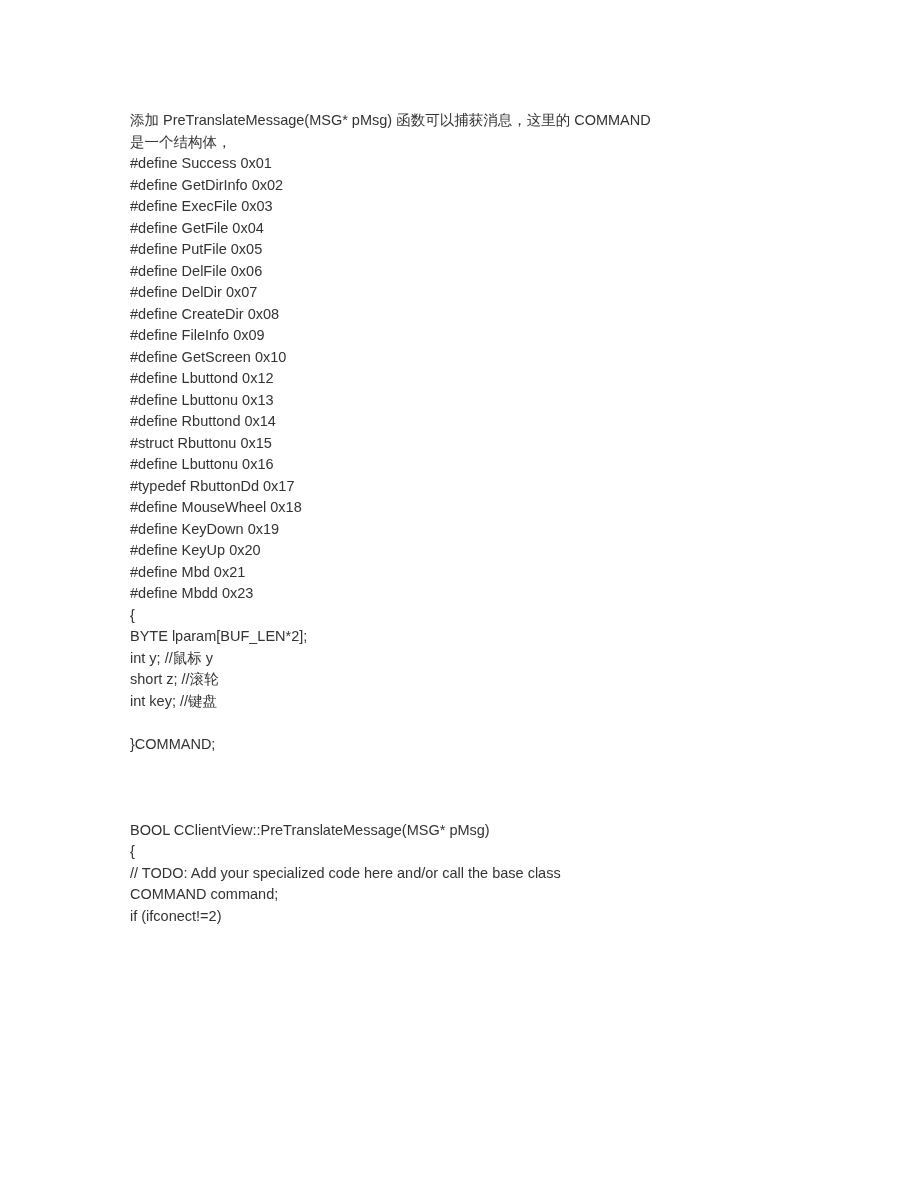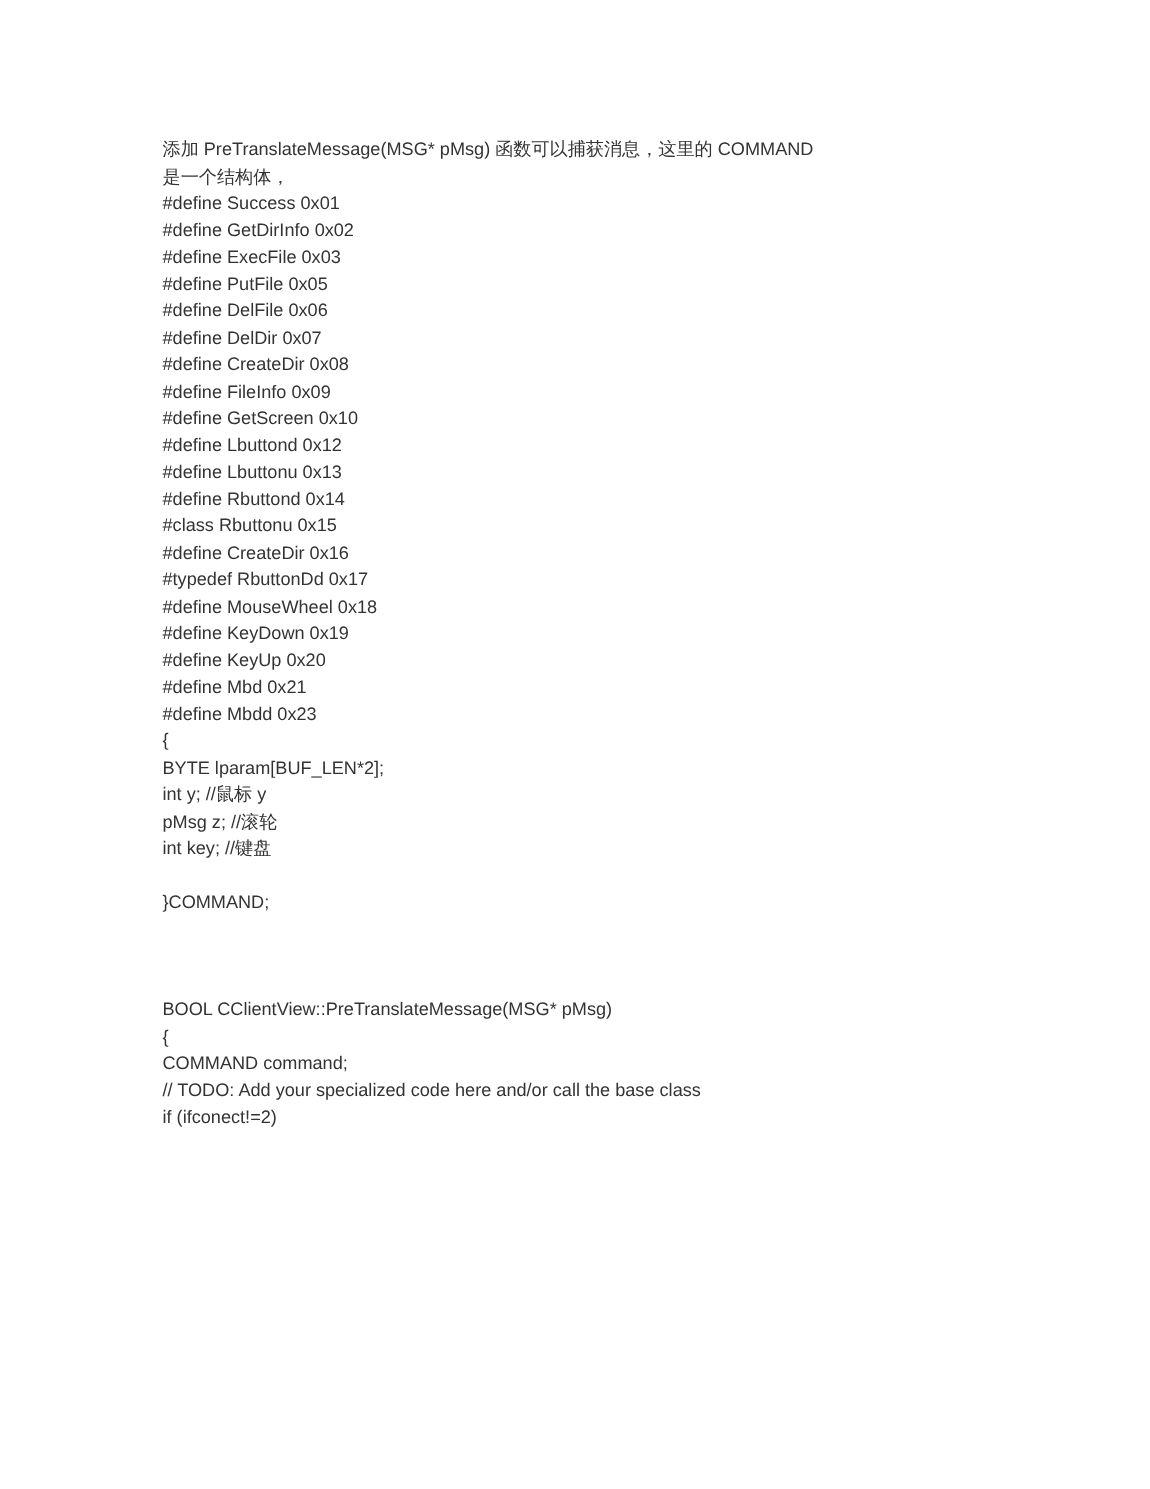--- a/index.html
+++ b/index.html
@@ -27,46 +27,47 @@
 </style>
 </head>
 <body>
 
 <div class="page">
   <div id="content">
       <div class="line">添加 PreTranslateMessage(MSG* pMsg) 函数可以捕获消息，这里的 COMMAND 是一个结构体，</div>
       <div class="line">#define Success 0x01</div>
       <div class="line">#define GetDirInfo 0x02</div>
       <div class="line">#define ExecFile 0x03</div>
+      <div class="line">#define GetFile 0x04</div>
       <div class="line">#define PutFile 0x05</div>
       <div class="line">#define DelFile 0x06</div>
       <div class="line">#define DelDir 0x07</div>
       <div class="line">#define CreateDir 0x08</div>
       <div class="line">#define FileInfo 0x09</div>
       <div class="line">#define GetScreen 0x10</div>
       <div class="line">#define Lbuttond 0x12</div>
       <div class="line">#define Lbuttonu 0x13</div>
       <div class="line">#define Rbuttond 0x14</div>
-      <div class="line">#class Rbuttonu 0x15</div>
-      <div class="line">#define CreateDir 0x16</div>
+      <div class="line">#struct Rbuttonu 0x15</div>
+      <div class="line">#define Lbuttonu 0x16</div>
       <div class="line">#typedef RbuttonDd 0x17</div>
       <div class="line">#define MouseWheel 0x18</div>
       <div class="line">#define KeyDown 0x19</div>
       <div class="line">#define KeyUp 0x20</div>
       <div class="line">#define Mbd 0x21</div>
       <div class="line">#define Mbdd 0x23</div>
       <div class="line">{</div>
       <div class="line">BYTE lparam[BUF_LEN*2];</div>
       <div class="line">int y; //鼠标 y</div>
-      <div class="line">pMsg z; //滚轮</div>
+      <div class="line">short z; //滚轮</div>
       <div class="line">int key; //键盘</div>
       <div class="blank"></div>
       <div class="line">}COMMAND;</div>
       <div class="blank"></div>
       <div class="blank"></div>
       <div class="blank"></div>
       <div class="line">BOOL CClientView::PreTranslateMessage(MSG* pMsg)</div>
       <div class="line">{</div>
+      <div class="line">// TODO: Add your specialized code here and/or call the base class</div>
       <div class="line">COMMAND command;</div>
-      <div class="line">// TODO: Add your specialized code here and/or call the base class</div>
       <div class="line">if (ifconect!=2)</div>
     </div>
 </div>
 
 </body></html>

